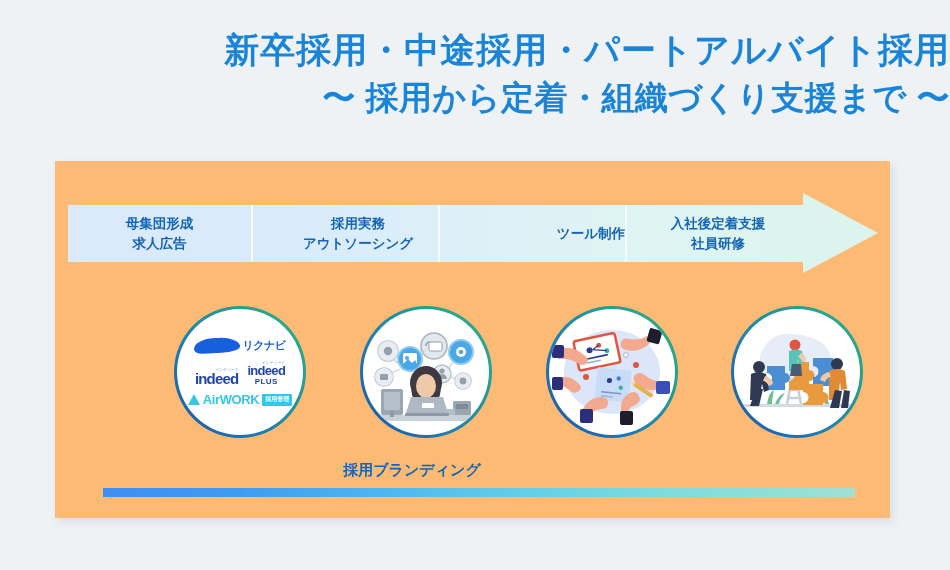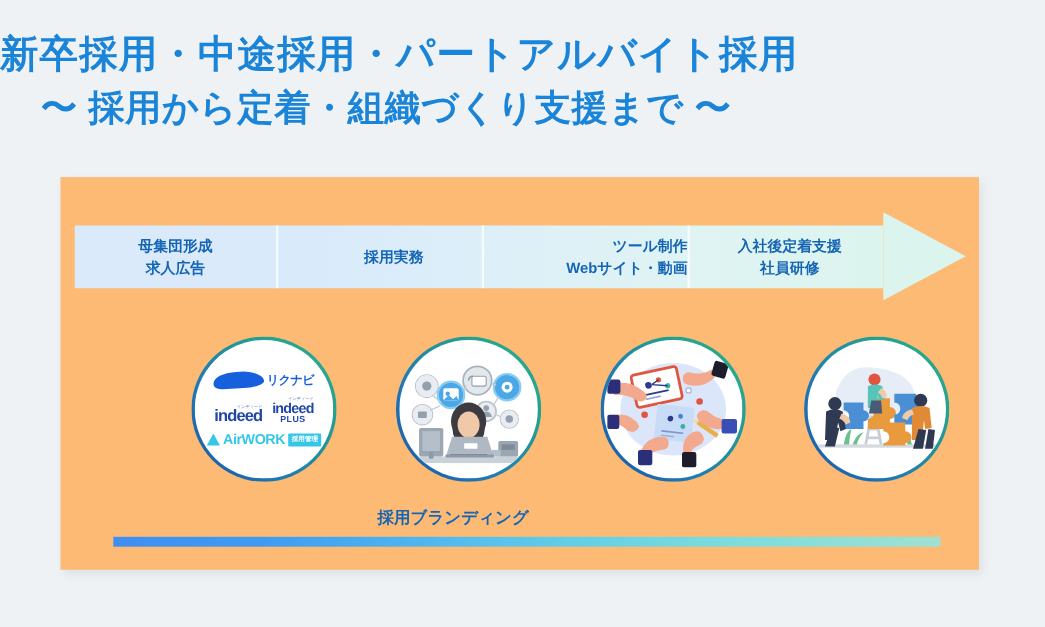--- a/index.html
+++ b/index.html
@@ -14,21 +14,21 @@
     overflow: hidden;
     position: relative;
   }
 
   
   .title-block {
     position: absolute;
     top: 26px;
     left: 0;
     width: 950px;
-    text-align: left;
+    text-align: right;
   }
   .title-line {
     color: #1a84d8;
     font-weight: bold;
     font-size: 35px;
     line-height: 48px;
     letter-spacing: 1px;
     white-space: nowrap;
   }
   .title-line.line2 {
@@ -274,24 +274,24 @@
     <div class="band-divider" style="left:183px;"></div>
     <div class="band-divider" style="left:370px;"></div>
     <div class="band-divider" style="left:557px;"></div>
 
     <div class="band-seg" style="left:0px;width:183px;">
       <span class="band-label">母集団形成</span>
       <span class="band-label">求人広告</span>
     </div>
     <div class="band-seg" style="left:183px;width:214px;">
       <span class="band-label">採用実務</span>
+      <span class="band-label">アウトソーシング</span>
     </div>
     <div class="band-seg" style="left:370px;width:187px;align-items:flex-end;">
       <span class="band-label">ツール制作</span>
-      <span class="band-label">Webサイト・動画</span>
     </div>
     <div class="band-seg" style="left:557px;width:186px;text-align:center;">
       <span class="band-label">入社後定着支援</span>
       <span class="band-label">社員研修</span>
     </div>
   </div>
 
   <div class="circle-row">
 
     <div class="circle c1">

